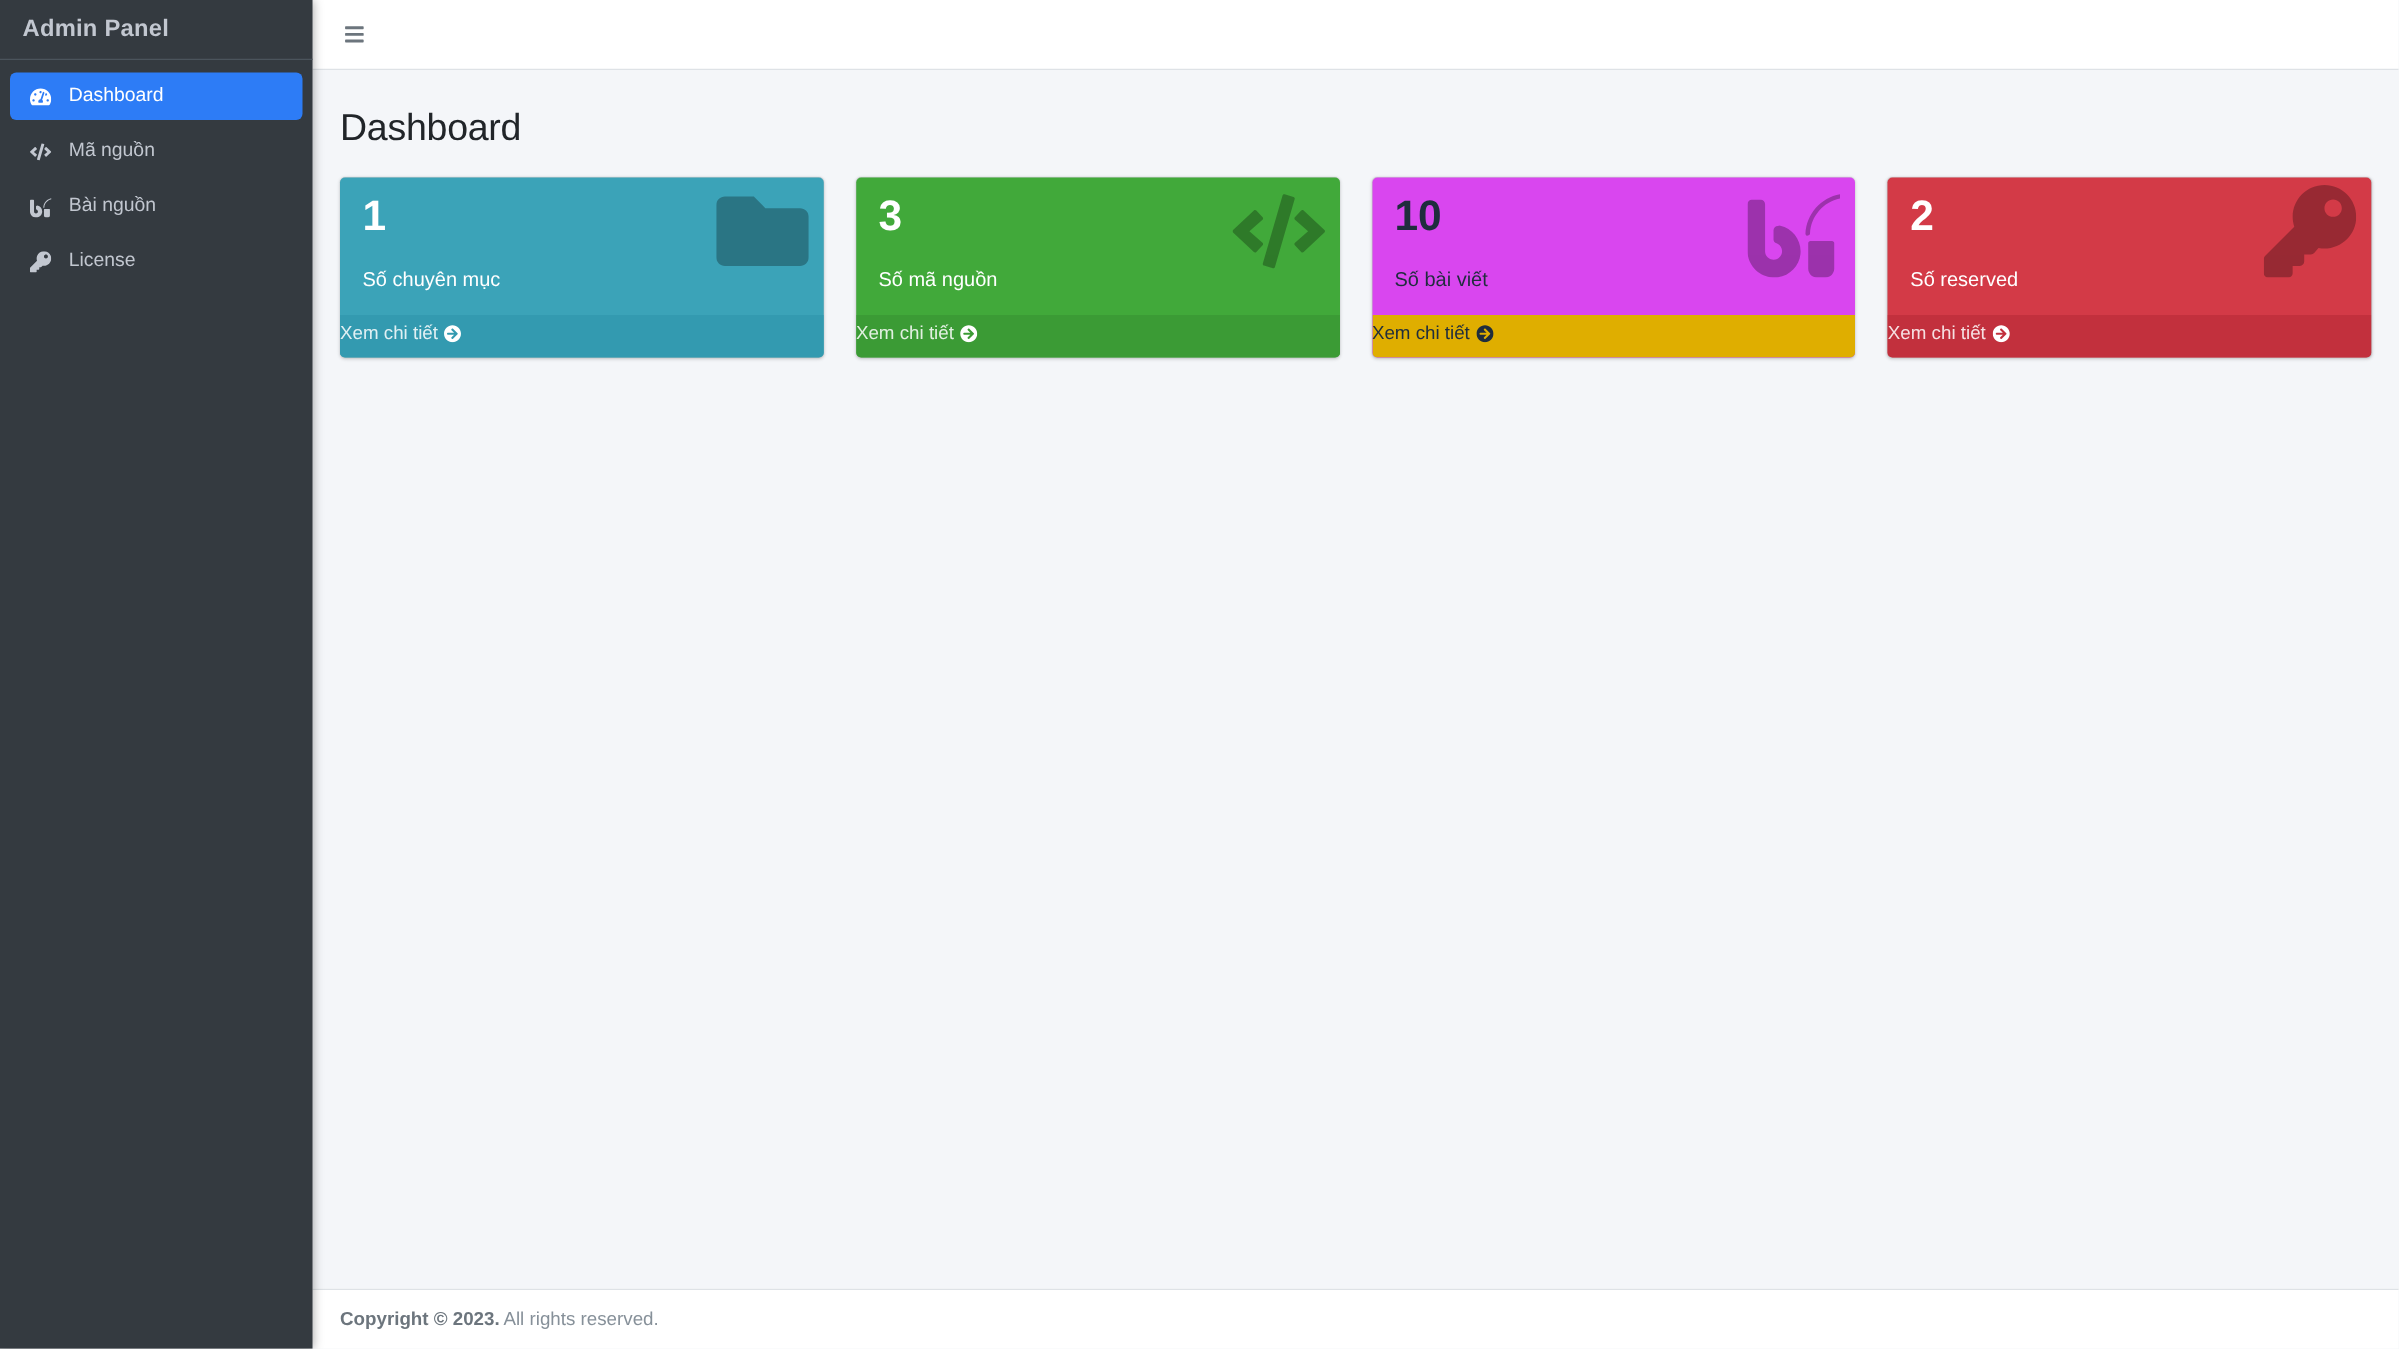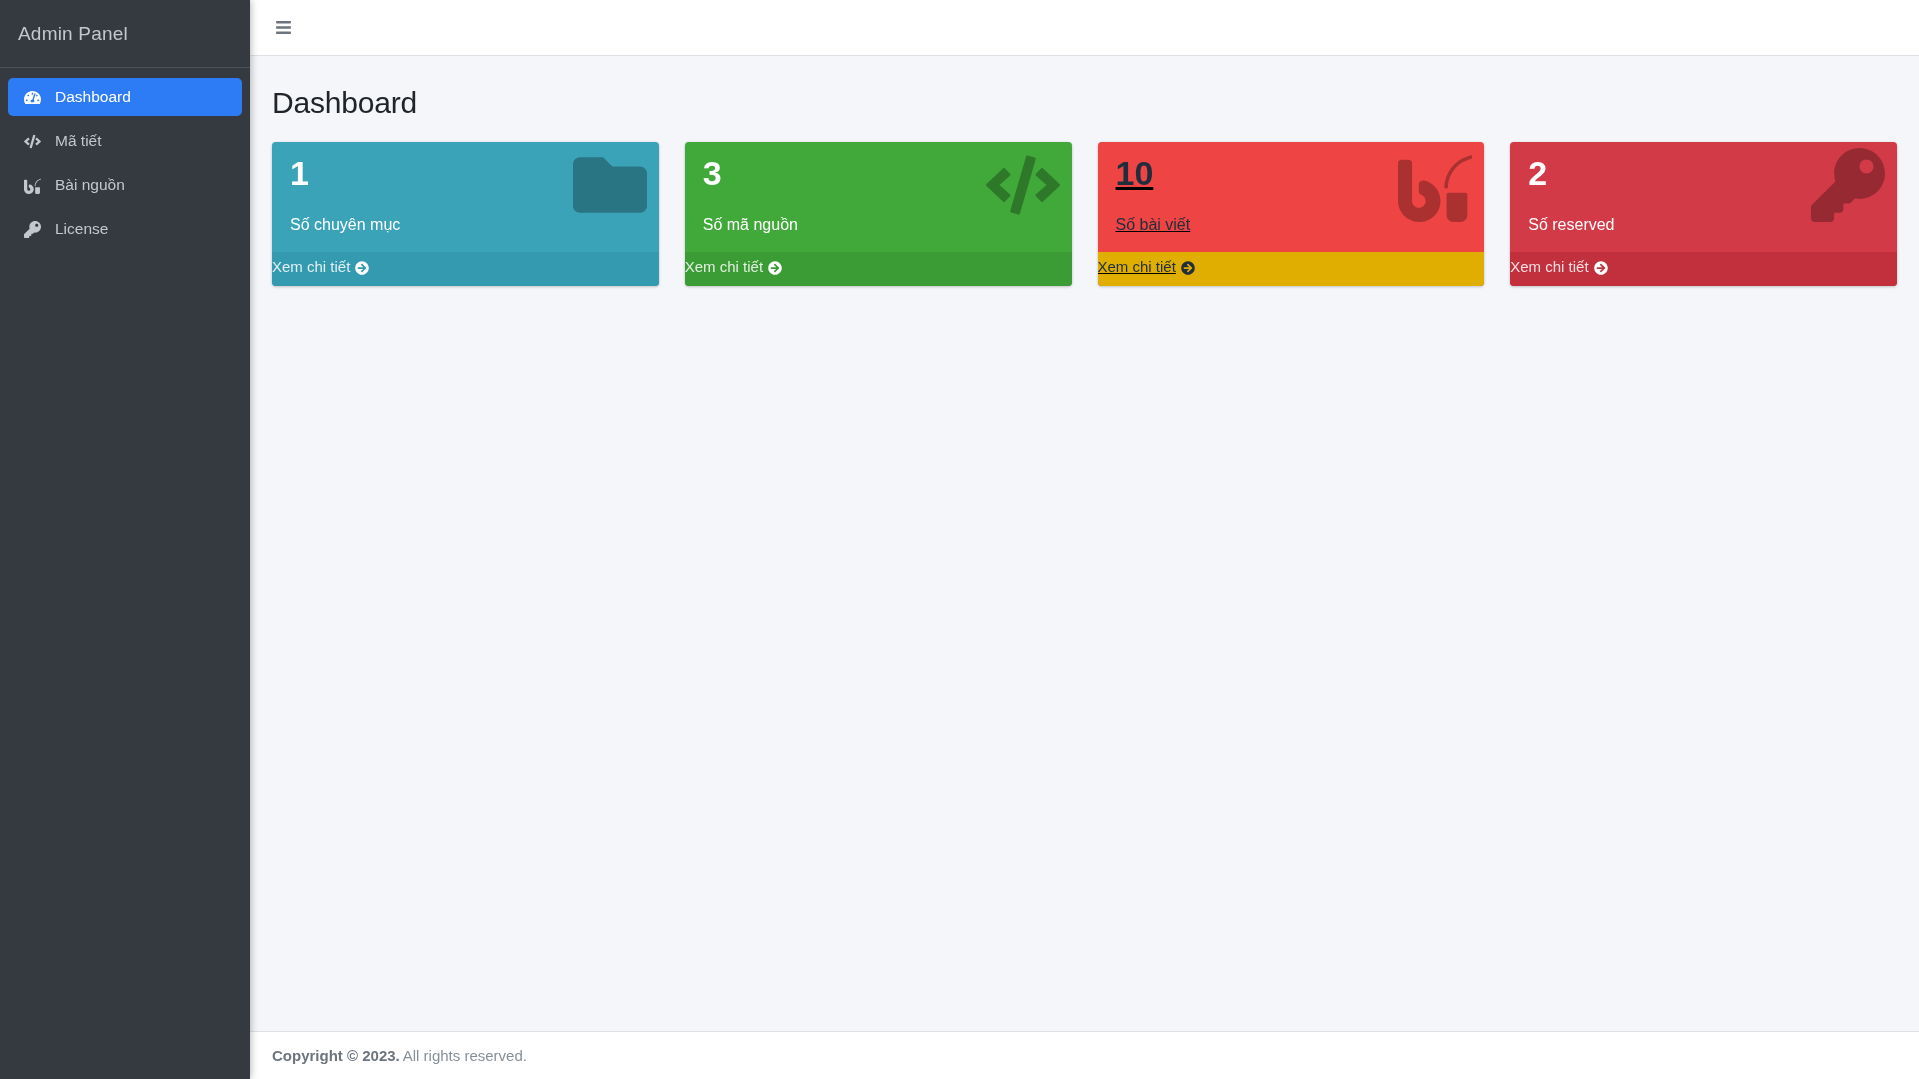--- a/index.html
+++ b/index.html
@@ -17,27 +17,27 @@
     min-width: 250px;
     height: 1079px;
     background: #343a40;
     display: flex;
     flex-direction: column;
     box-shadow: 0 0 8px rgba(0,0,0,.35);
     position: relative;
     z-index: 5;
   }
   #brand {
-    height: 68px;
+    height: 48px;
     display: flex;
     align-items: center;
     padding: 0 18px;
     color: #c2c7d0;
     font-size: 19px;
-    font-weight: 400;
+    font-weight: 700;
     letter-spacing: .2px;
     border-bottom: 1px solid #4b545c;
     text-align: center;
   }
   #nav { padding: 10px 8px 0 8px; }
   .nav-item {
     display: flex;
     align-items: center;
     gap: 12px;
     height: 38px;
@@ -198,21 +198,21 @@
           </svg>
         </span>
         <span>Dashboard</span>
       </div>
       <div class="nav-item">
         <span class="nav-ico">
           <svg width="17" height="17" viewBox="0 0 640 512">
             <path d="M278.9 511.5l-61-17.7c-6.4-1.8-10-8.5-8.2-14.9L346.2 8.7c1.8-6.4 8.5-10 14.9-8.2l61 17.7c6.4 1.8 10 8.5 8.2 14.9L293.8 503.3c-1.9 6.4-8.5 10.1-14.9 8.2zm-114-112.2l43.5-46.4c4.6-4.9 4.3-12.7-.8-17.2L117 256l90.6-79.7c5.1-4.5 5.5-12.3.8-17.2l-43.5-46.4c-4.5-4.8-12.1-5.1-17-.5L3.8 247.2c-5.1 4.7-5.1 12.8 0 17.5l144.1 135.1c4.9 4.6 12.5 4.4 17-.5zm327.2.6l144.1-135.1c5.1-4.7 5.1-12.8 0-17.5L492.1 112.1c-4.8-4.5-12.4-4.3-17 .5L431.6 159c-4.6 4.9-4.3 12.7.8 17.2L523 256l-90.6 79.7c-5.1 4.5-5.5 12.3-.8 17.2l43.5 46.4c4.5 4.9 12.1 5.1 17 .6z"></path>
           </svg>
         </span>
-        <span>Mã tiết</span>
+        <span>Mã nguồn</span>
       </div>
       <div class="nav-item">
         <span class="nav-ico">
           <svg width="17" height="17" viewBox="0 0 512 512">
             <path d="M172.2 226.8c-14.6-2.9-28.2 8.9-28.2 23.8V301c0 10.2 7.1 18.4 16.7 21.9 17.8 6.5 30.6 23.5 30.6 43.6 0 25.9-21.1 47-47 47s-47-21.1-47-47V106c0-13.3-10.7-24-24-24H24c-13.3 0-24 10.7-24 24v260.5C0 443 63.1 507.4 139.6 512 223.9 517 294 450 294 366.5c0-69.1-48-127-112.5-141.3l-9.3-1.4zM480 321.4V464c0 26.5-21.5 48-48 48h-48c-26.5 0-48-21.5-48-48V321.4c0-6.6 5.4-12 12-12h120c6.6 0 12 5.4 12 12zM332.7 281c-6.6 0-12.2-5.4-11.9-12.1C326.1 149 422.9 52.2 542.7 47.3c6.7-.3 12.1 5.3 12.1 11.9v.1c0 6.3-4.9 11.6-11.2 11.9-106.8 4.5-193.1 90.8-197.6 197.6-.3 6.3-5.6 11.2-11.9 11.2h-1.4z"></path>
           </svg>
         </span>
         <span>Bài nguồn</span>
       </div>
       <div class="nav-item">
@@ -260,21 +260,21 @@
             <div class="card-ico">
               <svg width="74" height="74" viewBox="0 0 640 512">
                 <path d="M278.9 511.5l-61-17.7c-6.4-1.8-10-8.5-8.2-14.9L346.2 8.7c1.8-6.4 8.5-10 14.9-8.2l61 17.7c6.4 1.8 10 8.5 8.2 14.9L293.8 503.3c-1.9 6.4-8.5 10.1-14.9 8.2zm-114-112.2l43.5-46.4c4.6-4.9 4.3-12.7-.8-17.2L117 256l90.6-79.7c5.1-4.5 5.5-12.3.8-17.2l-43.5-46.4c-4.5-4.8-12.1-5.1-17-.5L3.8 247.2c-5.1 4.7-5.1 12.8 0 17.5l144.1 135.1c4.9 4.6 12.5 4.4 17-.5zm327.2.6l144.1-135.1c5.1-4.7 5.1-12.8 0-17.5L492.1 112.1c-4.8-4.5-12.4-4.3-17 .5L431.6 159c-4.6 4.9-4.3 12.7.8 17.2L523 256l-90.6 79.7c-5.1 4.5-5.5 12.3-.8 17.2l43.5 46.4c4.5 4.9 12.1 5.1 17 .6z"></path>
               </svg>
             </div>
           </div>
           <a class="card-footer" style="background: rgb(59, 155, 53);"><span>Xem chi tiết</span><span class="arrow"><svg width="14" height="14" viewBox="0 0 512 512">
                 <path d="M256 8c137 0 248 111 248 248S393 504 256 504 8 393 8 256 119 8 256 8zm-28.9 143.6l75.5 72.4H120c-13.3 0-24 10.7-24 24v16c0 13.3 10.7 24 24 24h182.6l-75.5 72.4c-9.7 9.3-9.9 24.8-.4 34.3l11 10.9c9.4 9.4 24.6 9.4 33.9 0L404.3 273c9.4-9.4 9.4-24.6 0-33.9L271.6 106.3c-9.4-9.4-24.6-9.4-33.9 0l-11 10.9c-9.5 9.6-9.3 25.1.4 34.4z"></path>
               </svg></span></a>
         </div>
-        <div class="card dark" style="background: #ef4444; text-decoration: underline;">
+        <div class="card dark" style="background: #d946ef;">
           <div class="card-body">
             <div class="card-num">10</div>
             <div class="card-label">Số bài viết</div>
             <div class="card-ico">
               <svg width="74" height="74" viewBox="0 0 512 512">
                 <path d="M172.2 226.8c-14.6-2.9-28.2 8.9-28.2 23.8V301c0 10.2 7.1 18.4 16.7 21.9 17.8 6.5 30.6 23.5 30.6 43.6 0 25.9-21.1 47-47 47s-47-21.1-47-47V106c0-13.3-10.7-24-24-24H24c-13.3 0-24 10.7-24 24v260.5C0 443 63.1 507.4 139.6 512 223.9 517 294 450 294 366.5c0-69.1-48-127-112.5-141.3l-9.3-1.4zM480 321.4V464c0 26.5-21.5 48-48 48h-48c-26.5 0-48-21.5-48-48V321.4c0-6.6 5.4-12 12-12h120c6.6 0 12 5.4 12 12zM332.7 281c-6.6 0-12.2-5.4-11.9-12.1C326.1 149 422.9 52.2 542.7 47.3c6.7-.3 12.1 5.3 12.1 11.9v.1c0 6.3-4.9 11.6-11.2 11.9-106.8 4.5-193.1 90.8-197.6 197.6-.3 6.3-5.6 11.2-11.9 11.2h-1.4z"></path>
               </svg>
             </div>
           </div>
           <a class="card-footer" style="background: rgb(223, 174, 0);"><span>Xem chi tiết</span><span class="arrow"><svg width="14" height="14" viewBox="0 0 512 512">

